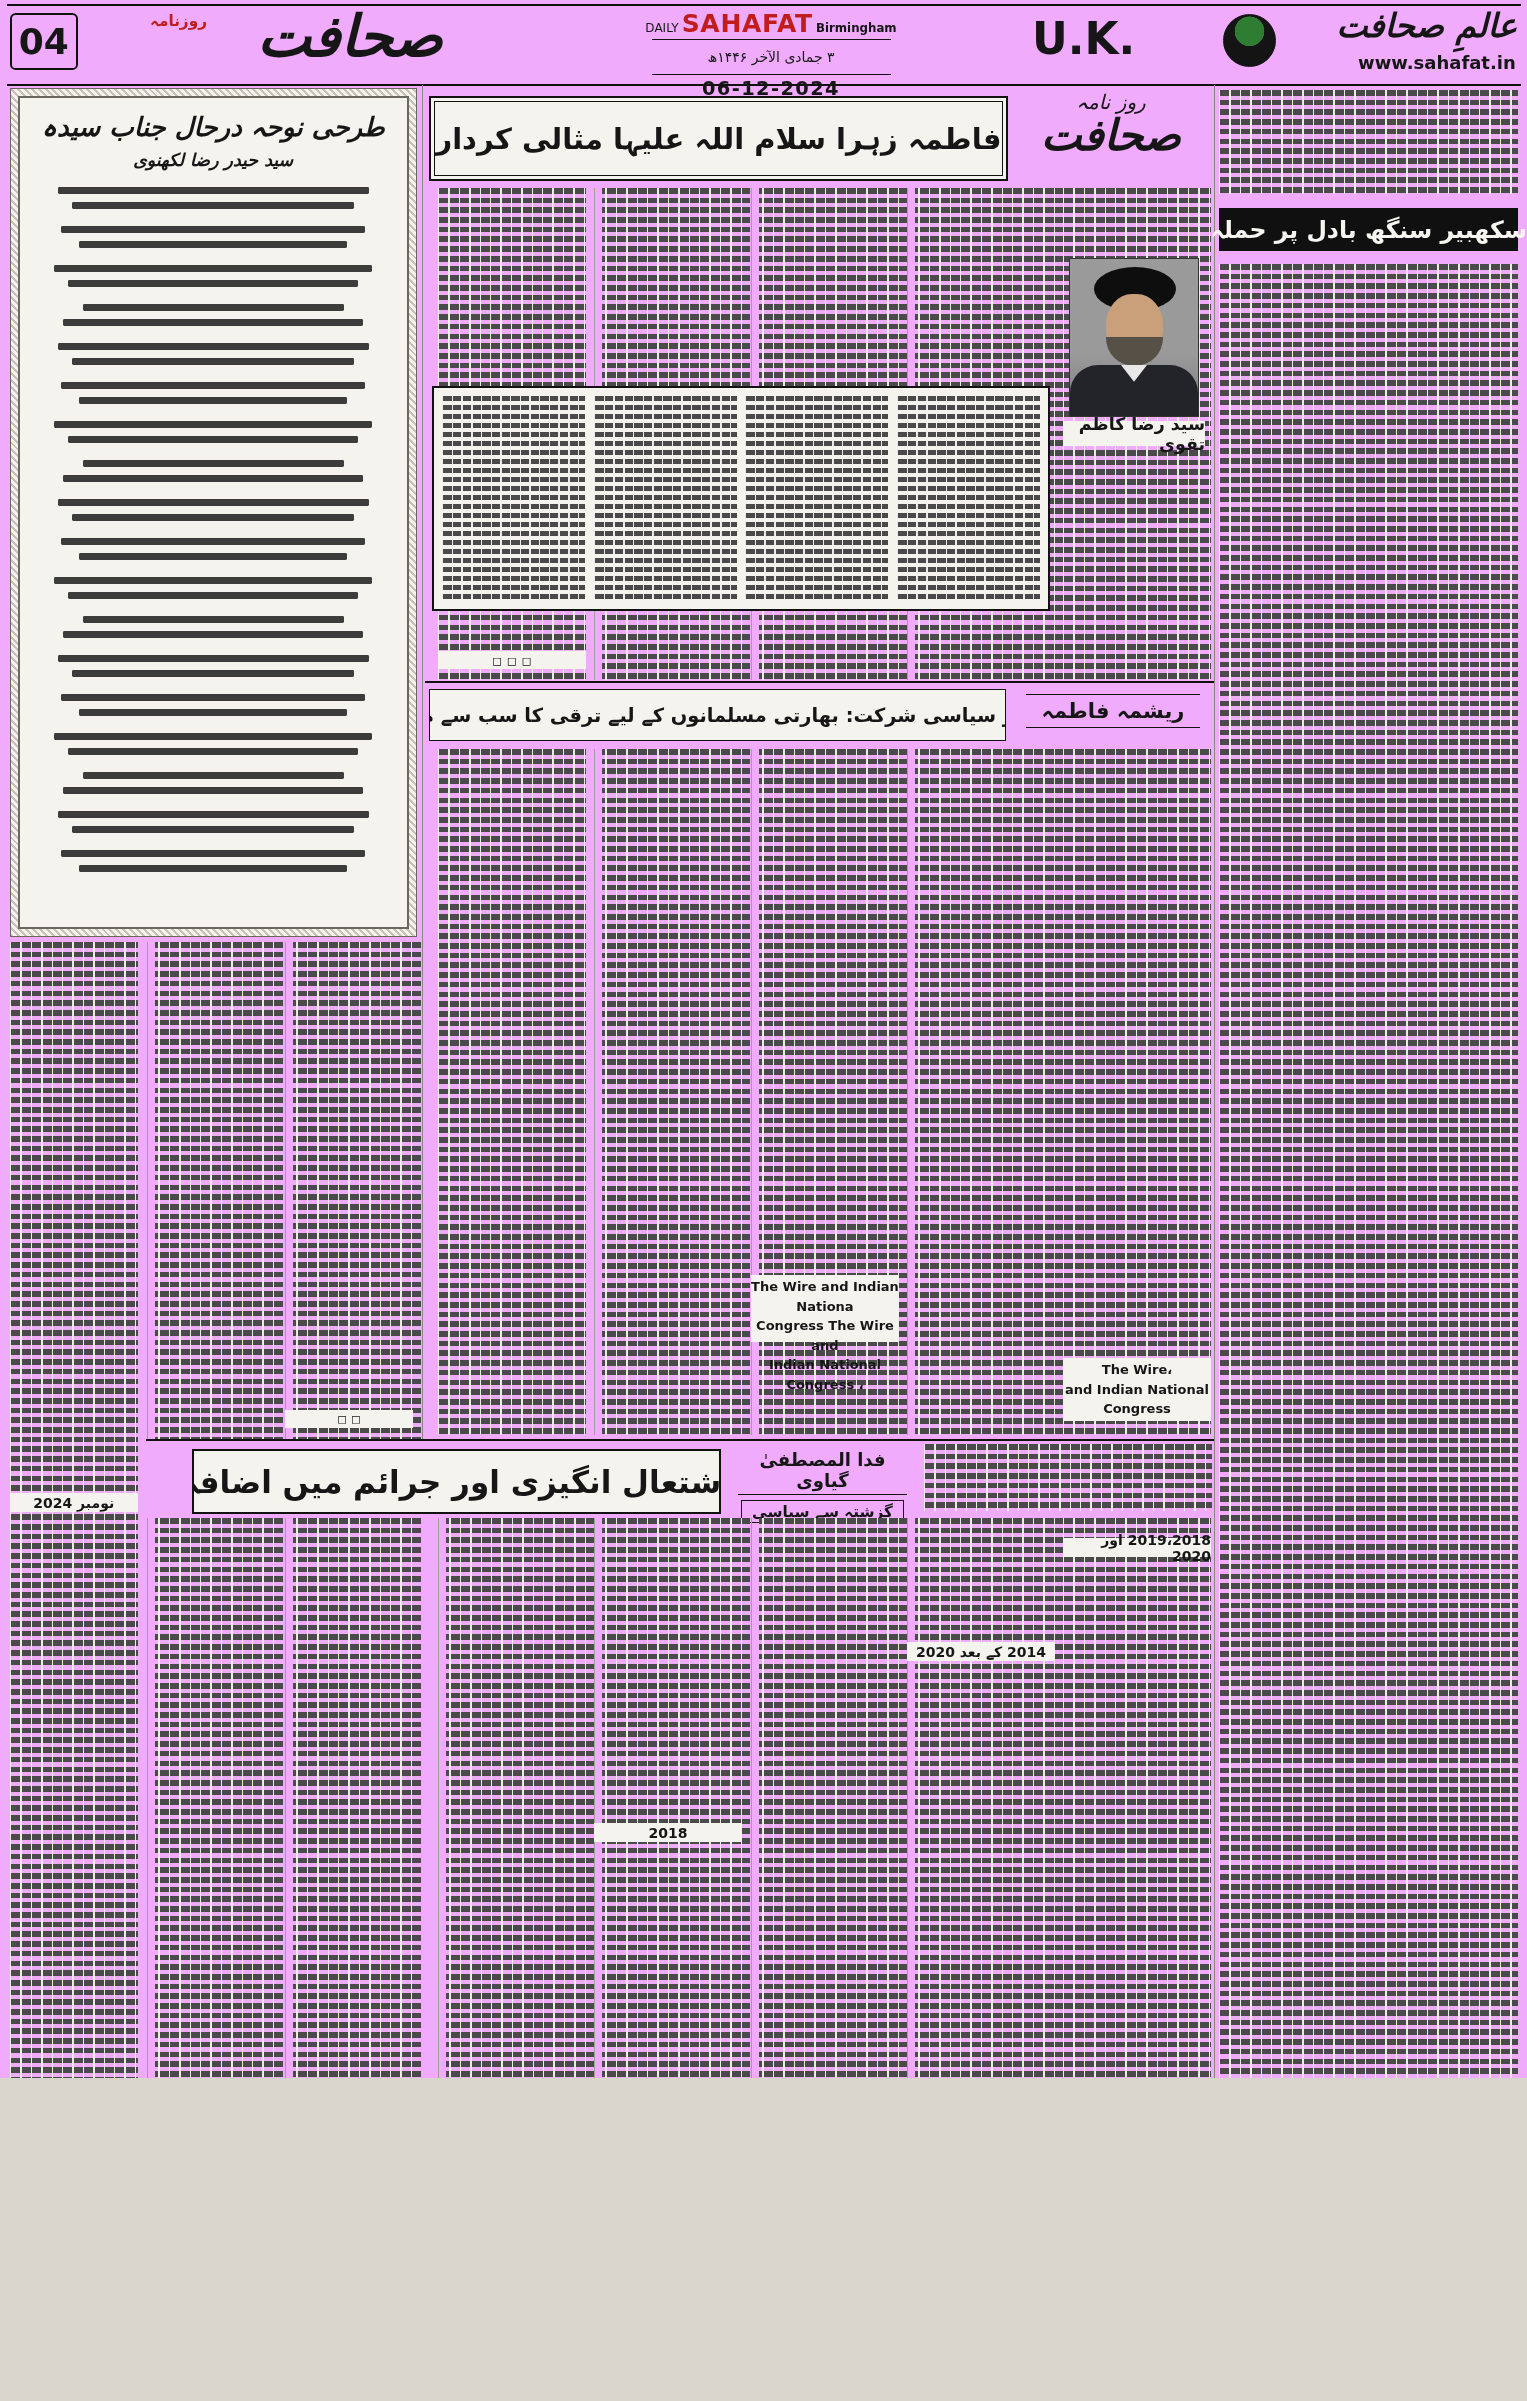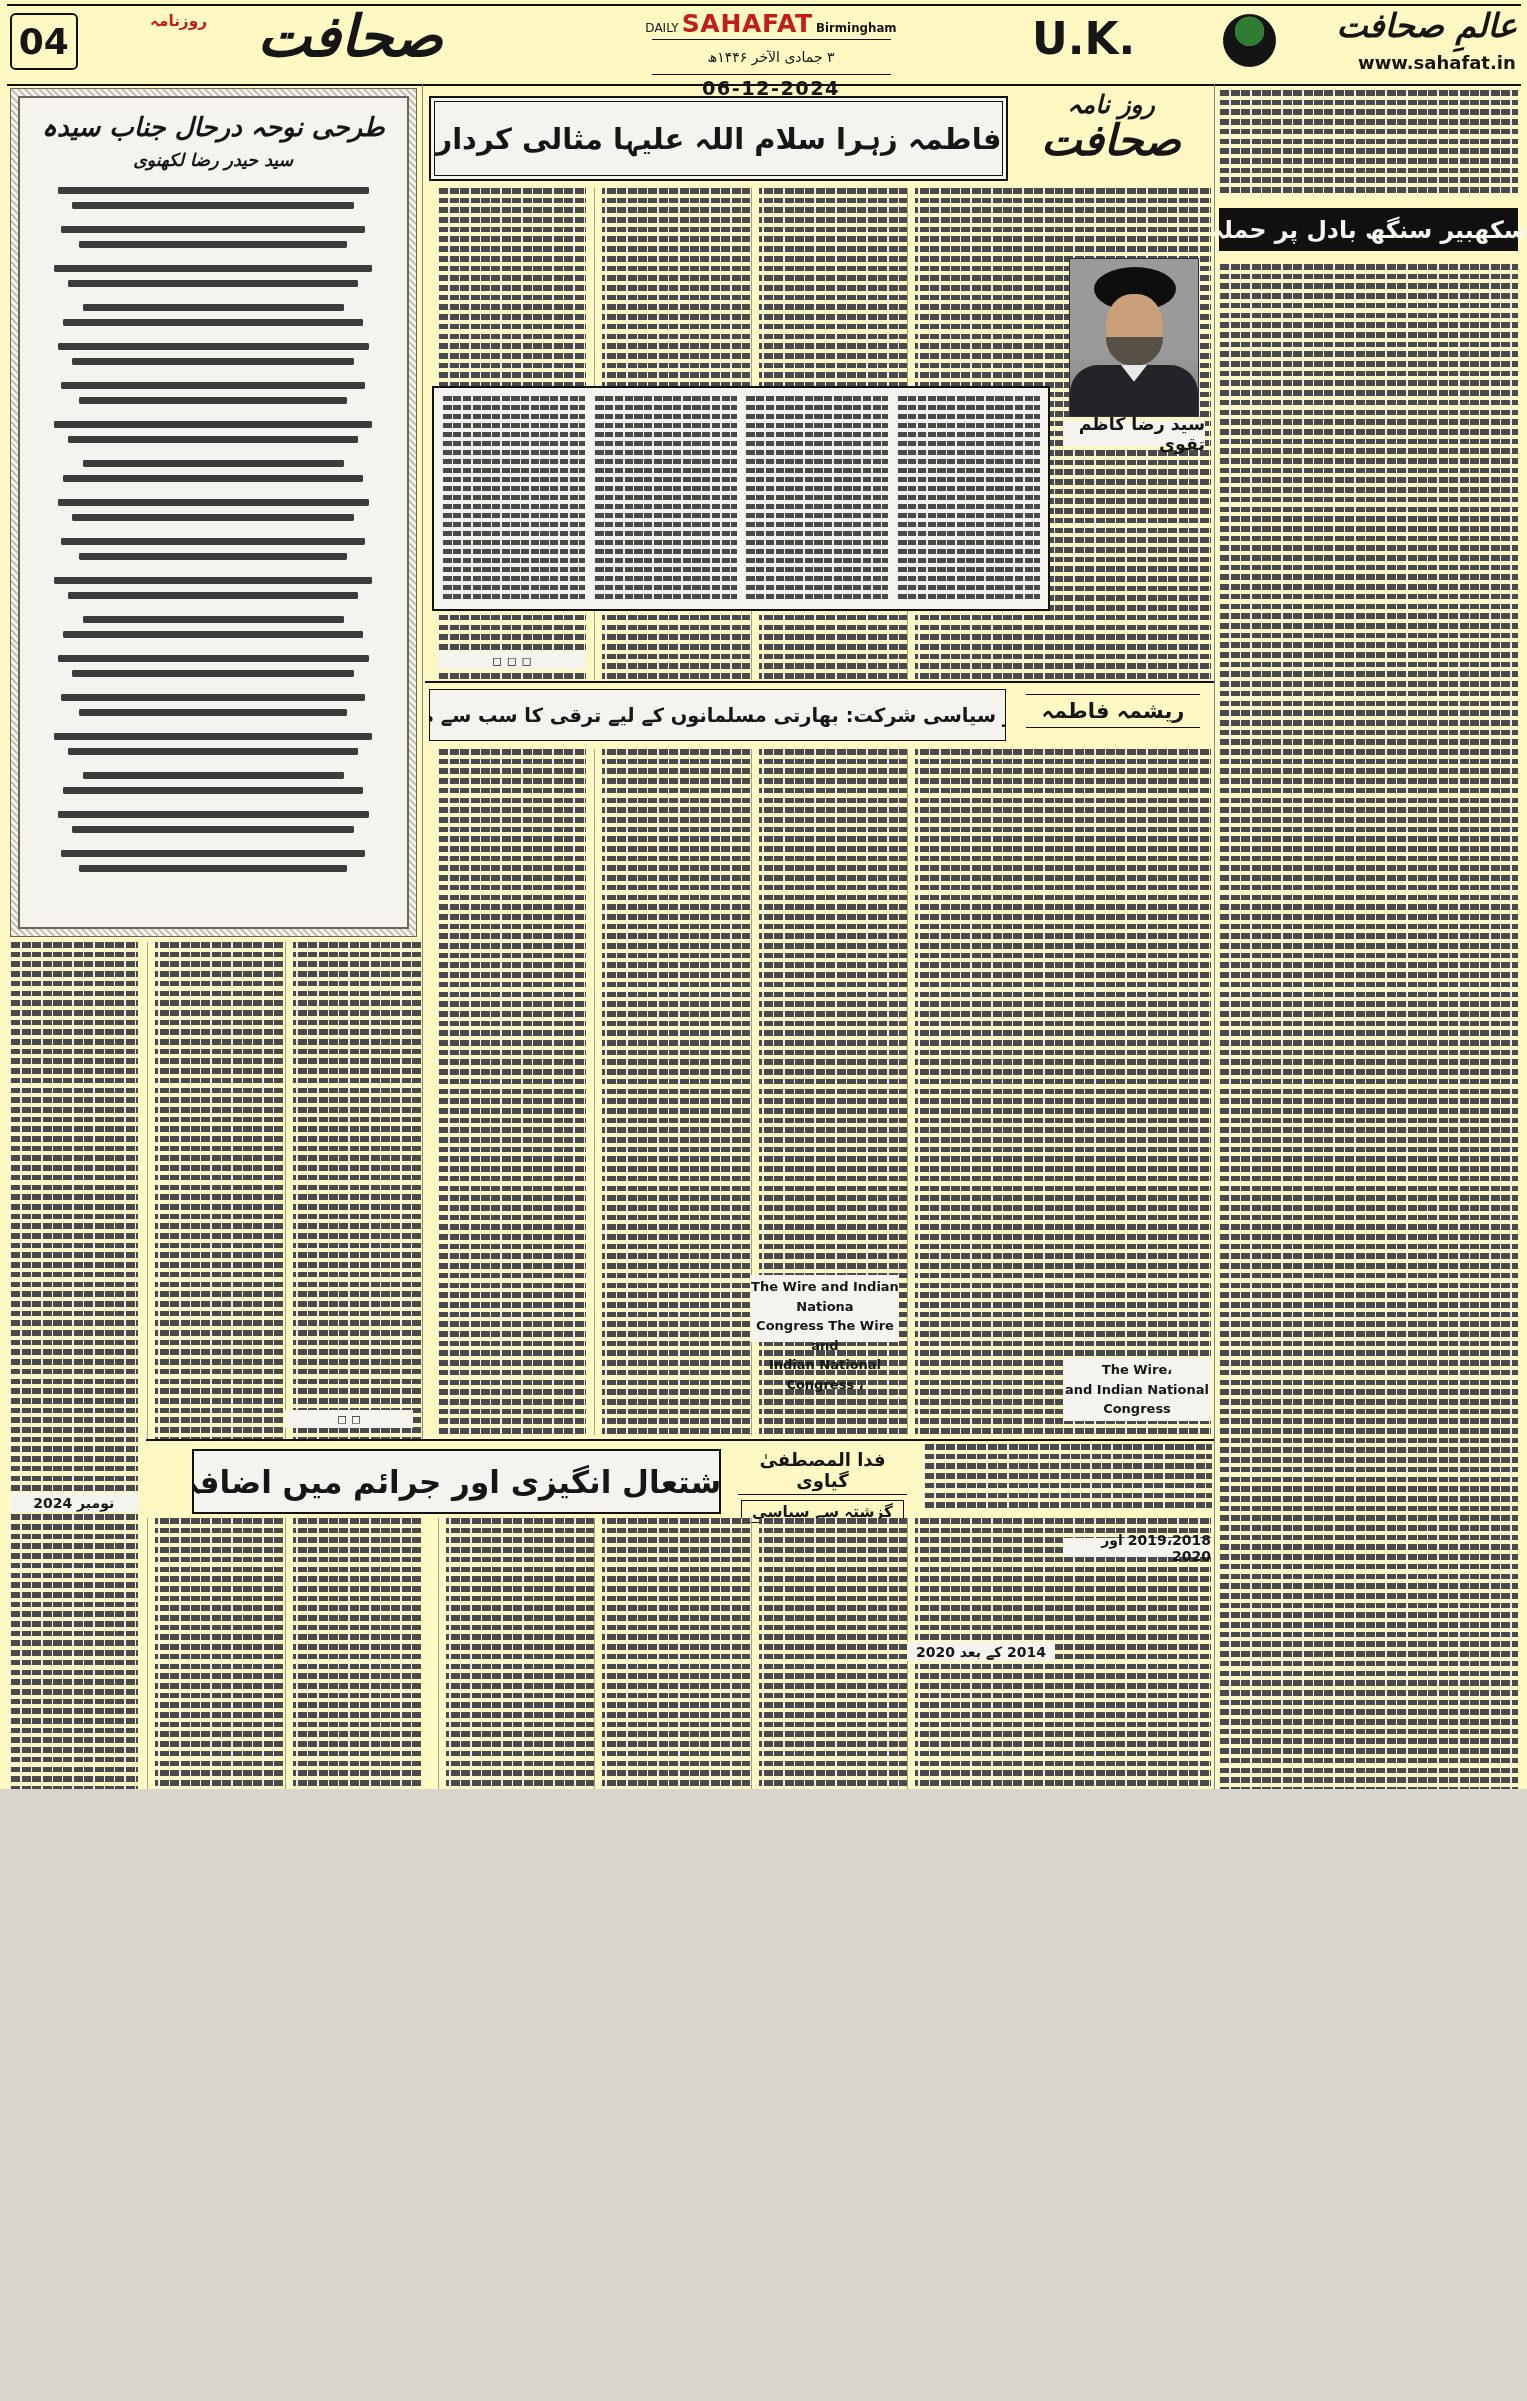--- a/index.html
+++ b/index.html
@@ -1,16 +1,16 @@
 <!DOCTYPE html>
 <html lang="ur" style="font-size:11px"><head>
 <meta charset="utf-8">
 <style>
   html,body{margin:0;padding:0;background:#d8d5cd;}
-  .page{position:relative;width:1528px;height:1789px;background:#fef9c3;
+  .page{position:relative;width:1528px;height:2078px;background:#f0abfc;
         font-family:"DejaVu Sans",sans-serif;color:#161616;overflow:hidden;}
   .abs{position:absolute;}
   
   .txt{position:absolute;
     background:
       repeating-linear-gradient(90deg, rgba(245,243,238,.95) 0 1.4px, rgba(245,243,238,0) 1.4px 10.4px),
       repeating-linear-gradient(180deg,#4a4a4a 0 5.6px, rgba(0,0,0,0) 5.6px 9.7px);}
   .rL{border-left:0.7px solid #a39f96;padding-left:7px;background-clip:content-box,content-box;}
   .txtS{flex:1;
     background:
@@ -65,21 +65,21 @@
   <div class="vr" style="left:1214px;top:85px;height:2310px;"></div>
   <div class="vr" style="left:422px;top:85px;height:1354px;"></div>
 
   <div class="txt" style="left:1219px;top:90px;width:299px;height:104px;"></div>
   <div class="blackbox" style="left:1219px;top:208px;width:299px;height:43px;font-size:23.6px;" dir="rtl">سکھبیر سنگھ بادل پر حملہ</div>
   <div class="txt" style="left:1219px;top:264px;width:299px;height:2122px;"></div>
 
   <div class="hbox" dir="rtl" style="left:429px;top:96px;width:575px;height:81px;font-size:29px;outline:0.7px solid #111;outline-offset:-6.3px;text-align:center;">فاطمہ زہرا سلام اللہ علیہا مثالی کردار</div>
 
   <div class="abs" style="left:1011px;top:90px;width:200px;height:89px;text-align:center;">
-    <div dir="rtl" style="font-size:25px;font-weight:bold;font-style:italic;">روز نامہ</div>
+    <div dir="rtl" style="font-size:20px;font-weight:normal;font-style:italic;">روز نامہ</div>
     <div dir="rtl" style="font-size:43px;font-weight:bold;font-style:italic;margin-top:-4.2px;">صحافت</div>
   </div>
 
   <div class="txt" style="left:1063px;top:188px;width:148px;height:492px;"></div>
   <div class="txt rL" style="left:907px;top:188px;width:148px;height:492px;"></div>
   <div class="txt rL" style="left:751px;top:188px;width:148px;height:492px;"></div>
   <div class="txt rL" style="left:594px;top:188px;width:148px;height:492px;"></div>
   <div class="txt" style="left:438px;top:188px;width:148px;height:492px;"></div>
 
   <div class="abs" style="left:1069px;top:258px;width:128px;height:157px;border:0.7px solid #333;background:linear-gradient(180deg,#9a9a9a 0 60%,#7d7d7d 100%);overflow:hidden;">

